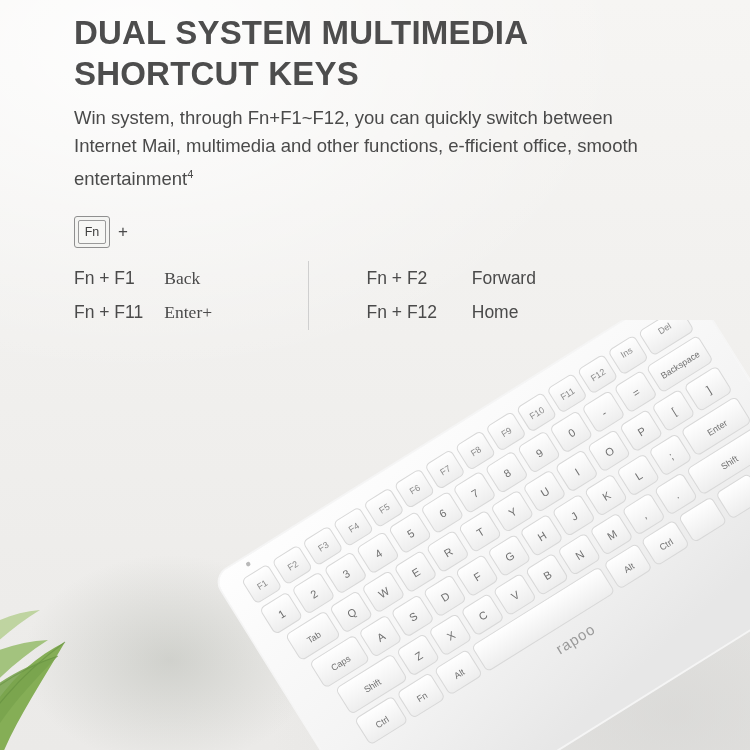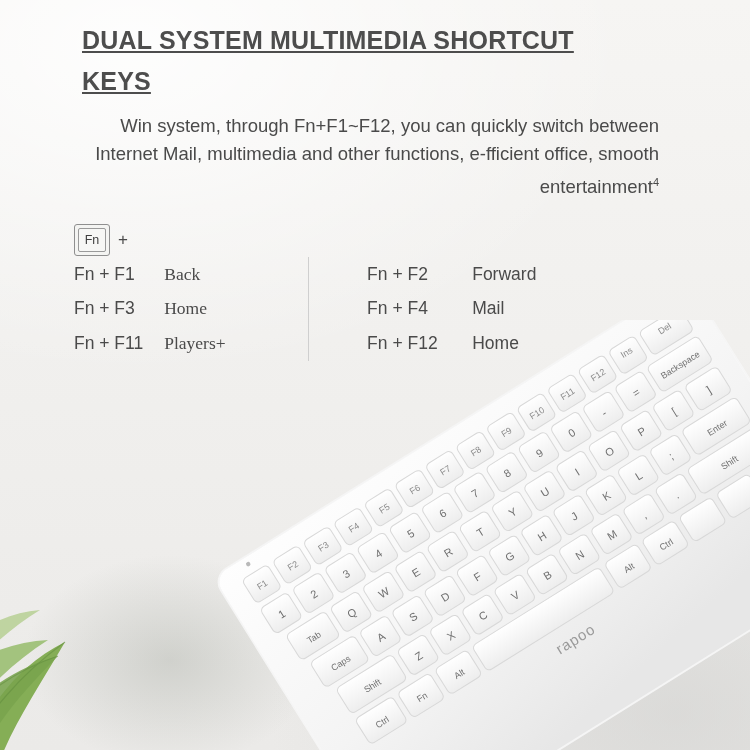--- a/index.html
+++ b/index.html
@@ -62,37 +62,35 @@
   }
 
   
   .content {
     position: absolute;
     left: 74px;
     top: 4px;
     width: 600px;
   }
   .title {
-    font-size: 25px;
+    font-size: 33px;
     line-height: 41px;
     color: #4d4d4d;
     font-weight: 700;
     letter-spacing: 0.2px;
-    margin: 8px;
+    margin: 0;
     padding-top: 8px;
     max-width: 560px;
-    text-decoration: underline;
   }
   .subtitle {
     margin: 10px 0 0 0;
     font-size: 18.5px;
     line-height: 28px;
     color: #4a4a4a;
     max-width: 585px;
-    text-align: right;
   }
   .sup {
     font-size: 11px;
     vertical-align: super;
     color: #4a4a4a;
   }
 
   .fn-row {
     margin-top: 22px;
     display: flex;
@@ -121,20 +119,21 @@
     font-size: 12.5px;
     color: #3f3f3f;
     background: #f7f7f5;
   }
   .fn-plus {
     font-size: 17px;
     color: #4a4a4a;
   }
 
   .table {
+    margin-top: 12px;
     width: 560px;
     border-collapse: collapse;
   }
   .table td {
     padding: 0;
     height: 34.5px;
     vertical-align: middle;
     font-size: 17.5px;
     color: #4a4a4a;
     white-space: nowrap;
@@ -374,28 +373,22 @@
 
     <table class="table">
       <tbody>
         <tr>
           <td class="k-left">Fn + F1</td>
           <td class="v-left">Back</td>
           <td class="k-right">Fn + F2</td>
           <td class="v-right">Forward</td>
         </tr>
         <tr>
-          <td class="k-left">Fn + F3</td>
-          <td class="v-left">Home</td>
-          <td class="k-right">Fn + F4</td>
-          <td class="v-right">Mail</td>
-        </tr>
-        <tr>
           <td class="k-left">Fn + F11</td>
-          <td class="v-left">Players+</td>
+          <td class="v-left">Enter+</td>
           <td class="k-right">Fn + F12</td>
           <td class="v-right">Home</td>
         </tr>
       </tbody>
     </table>
 
   </div>
 </div>
 
 </body></html>

